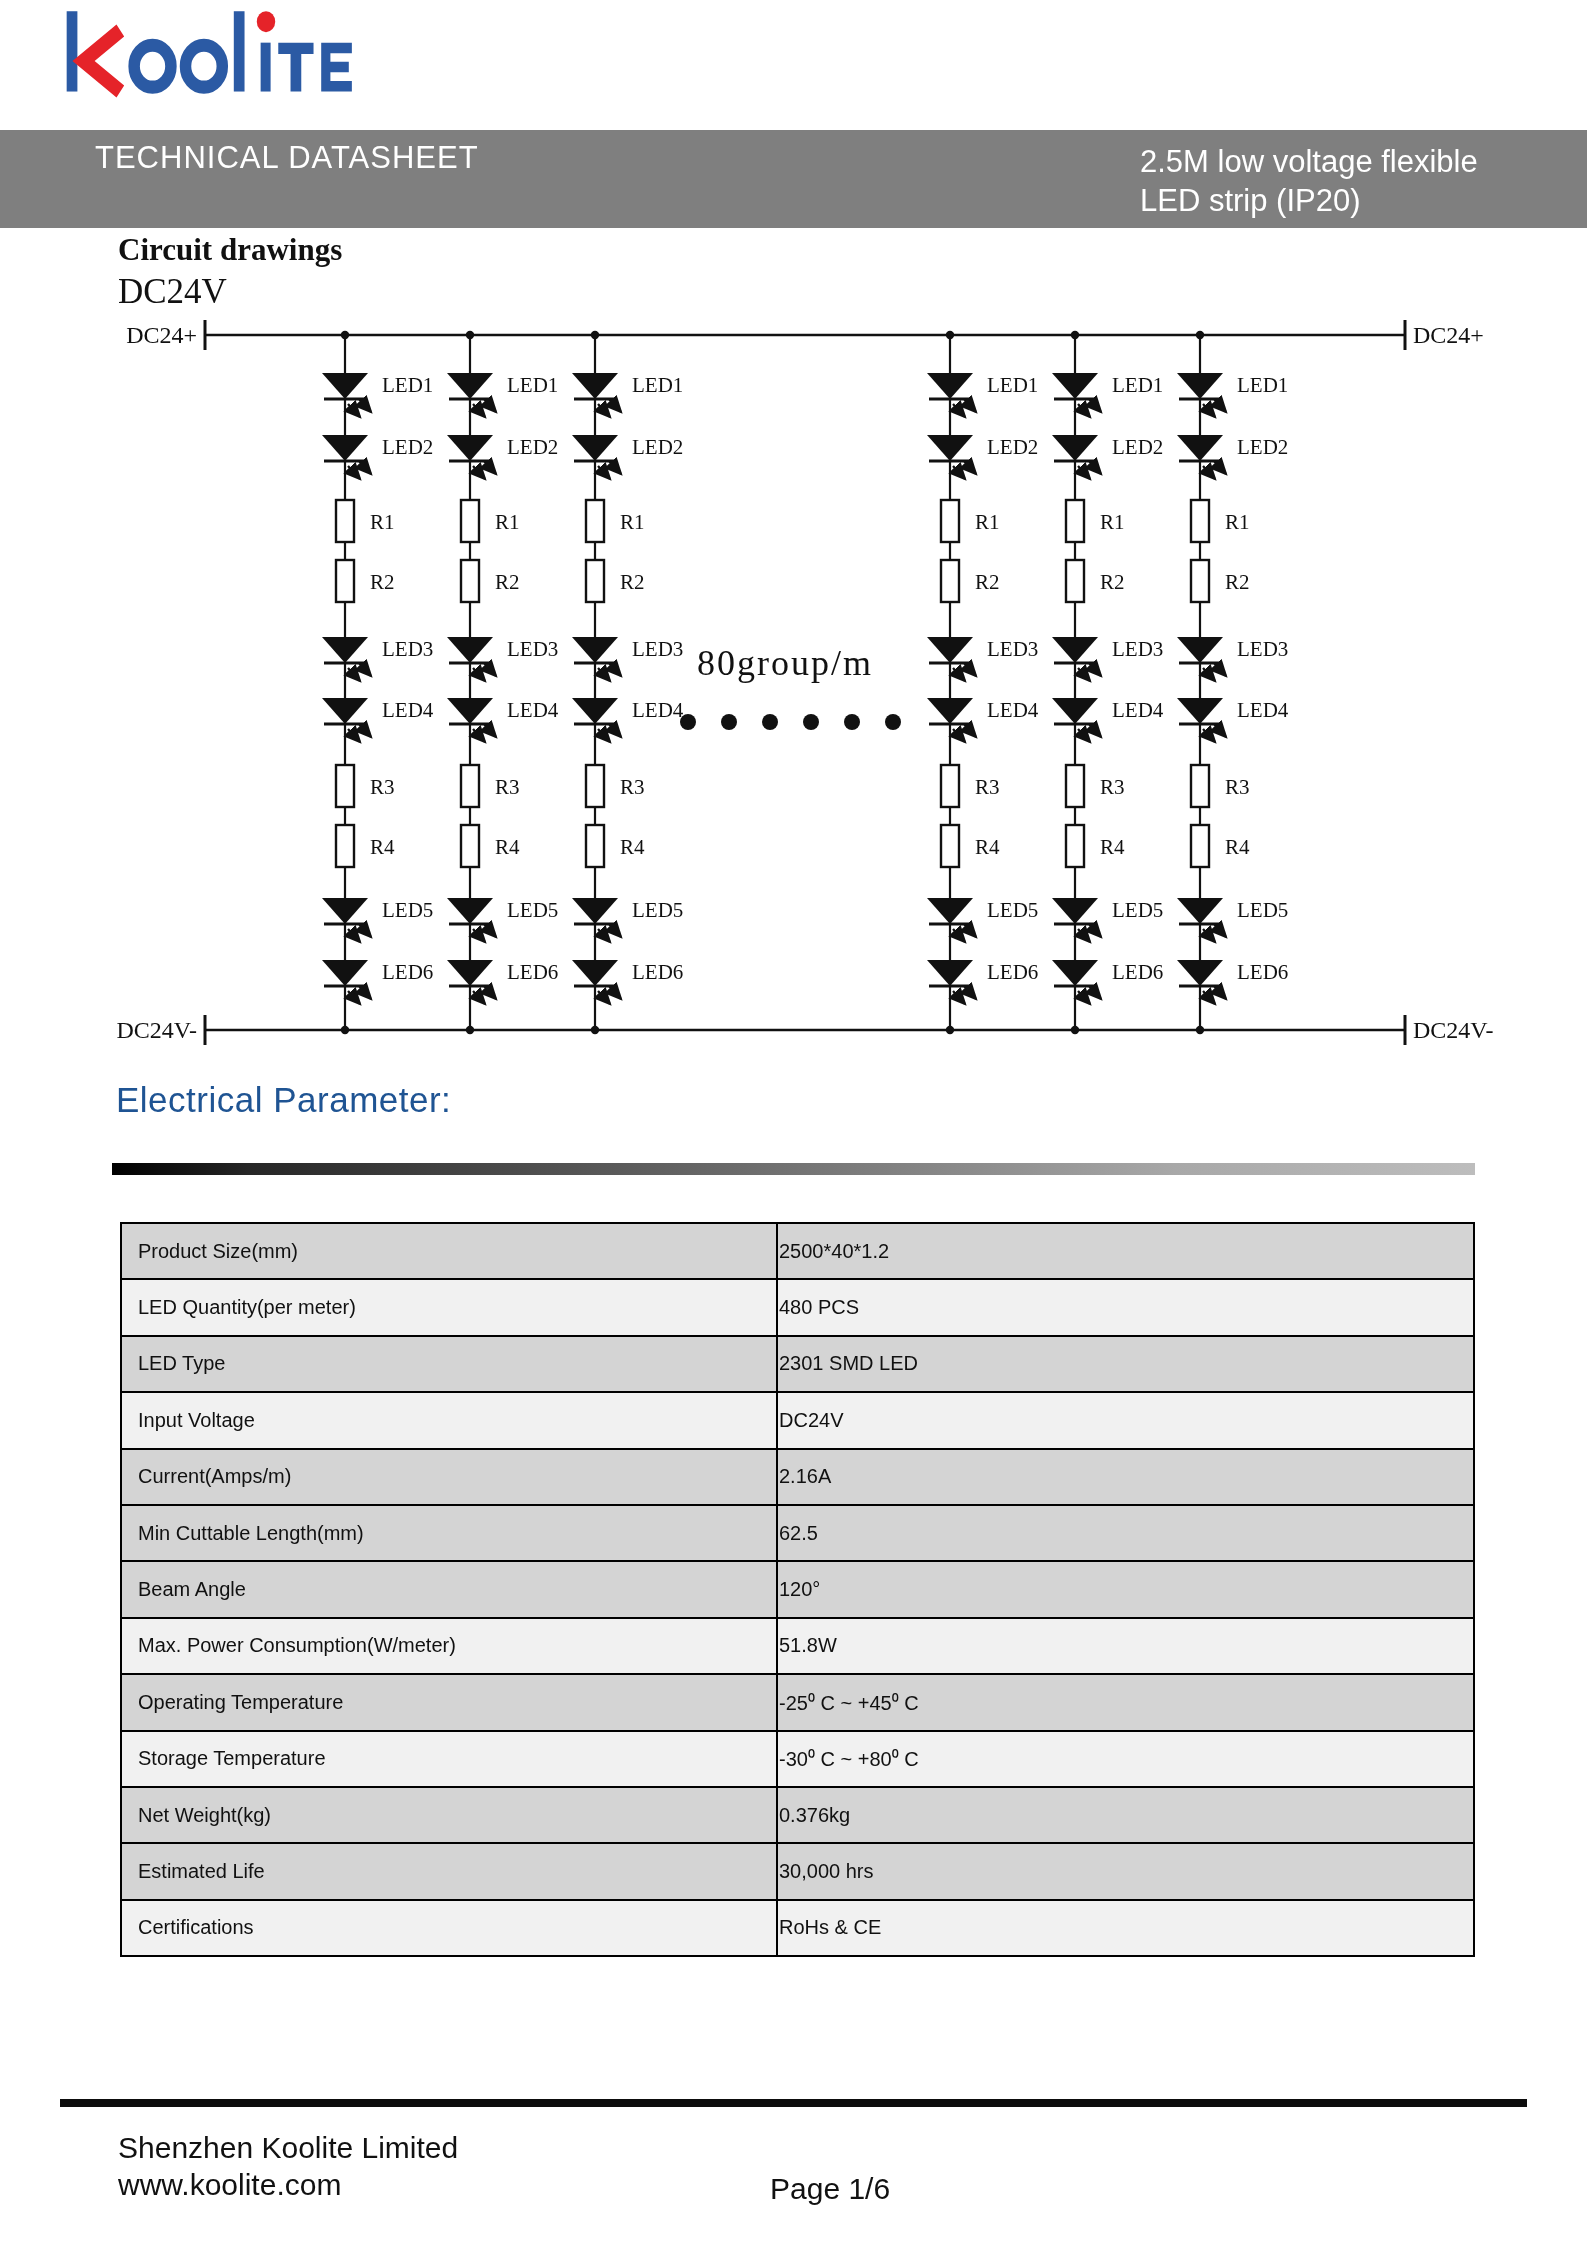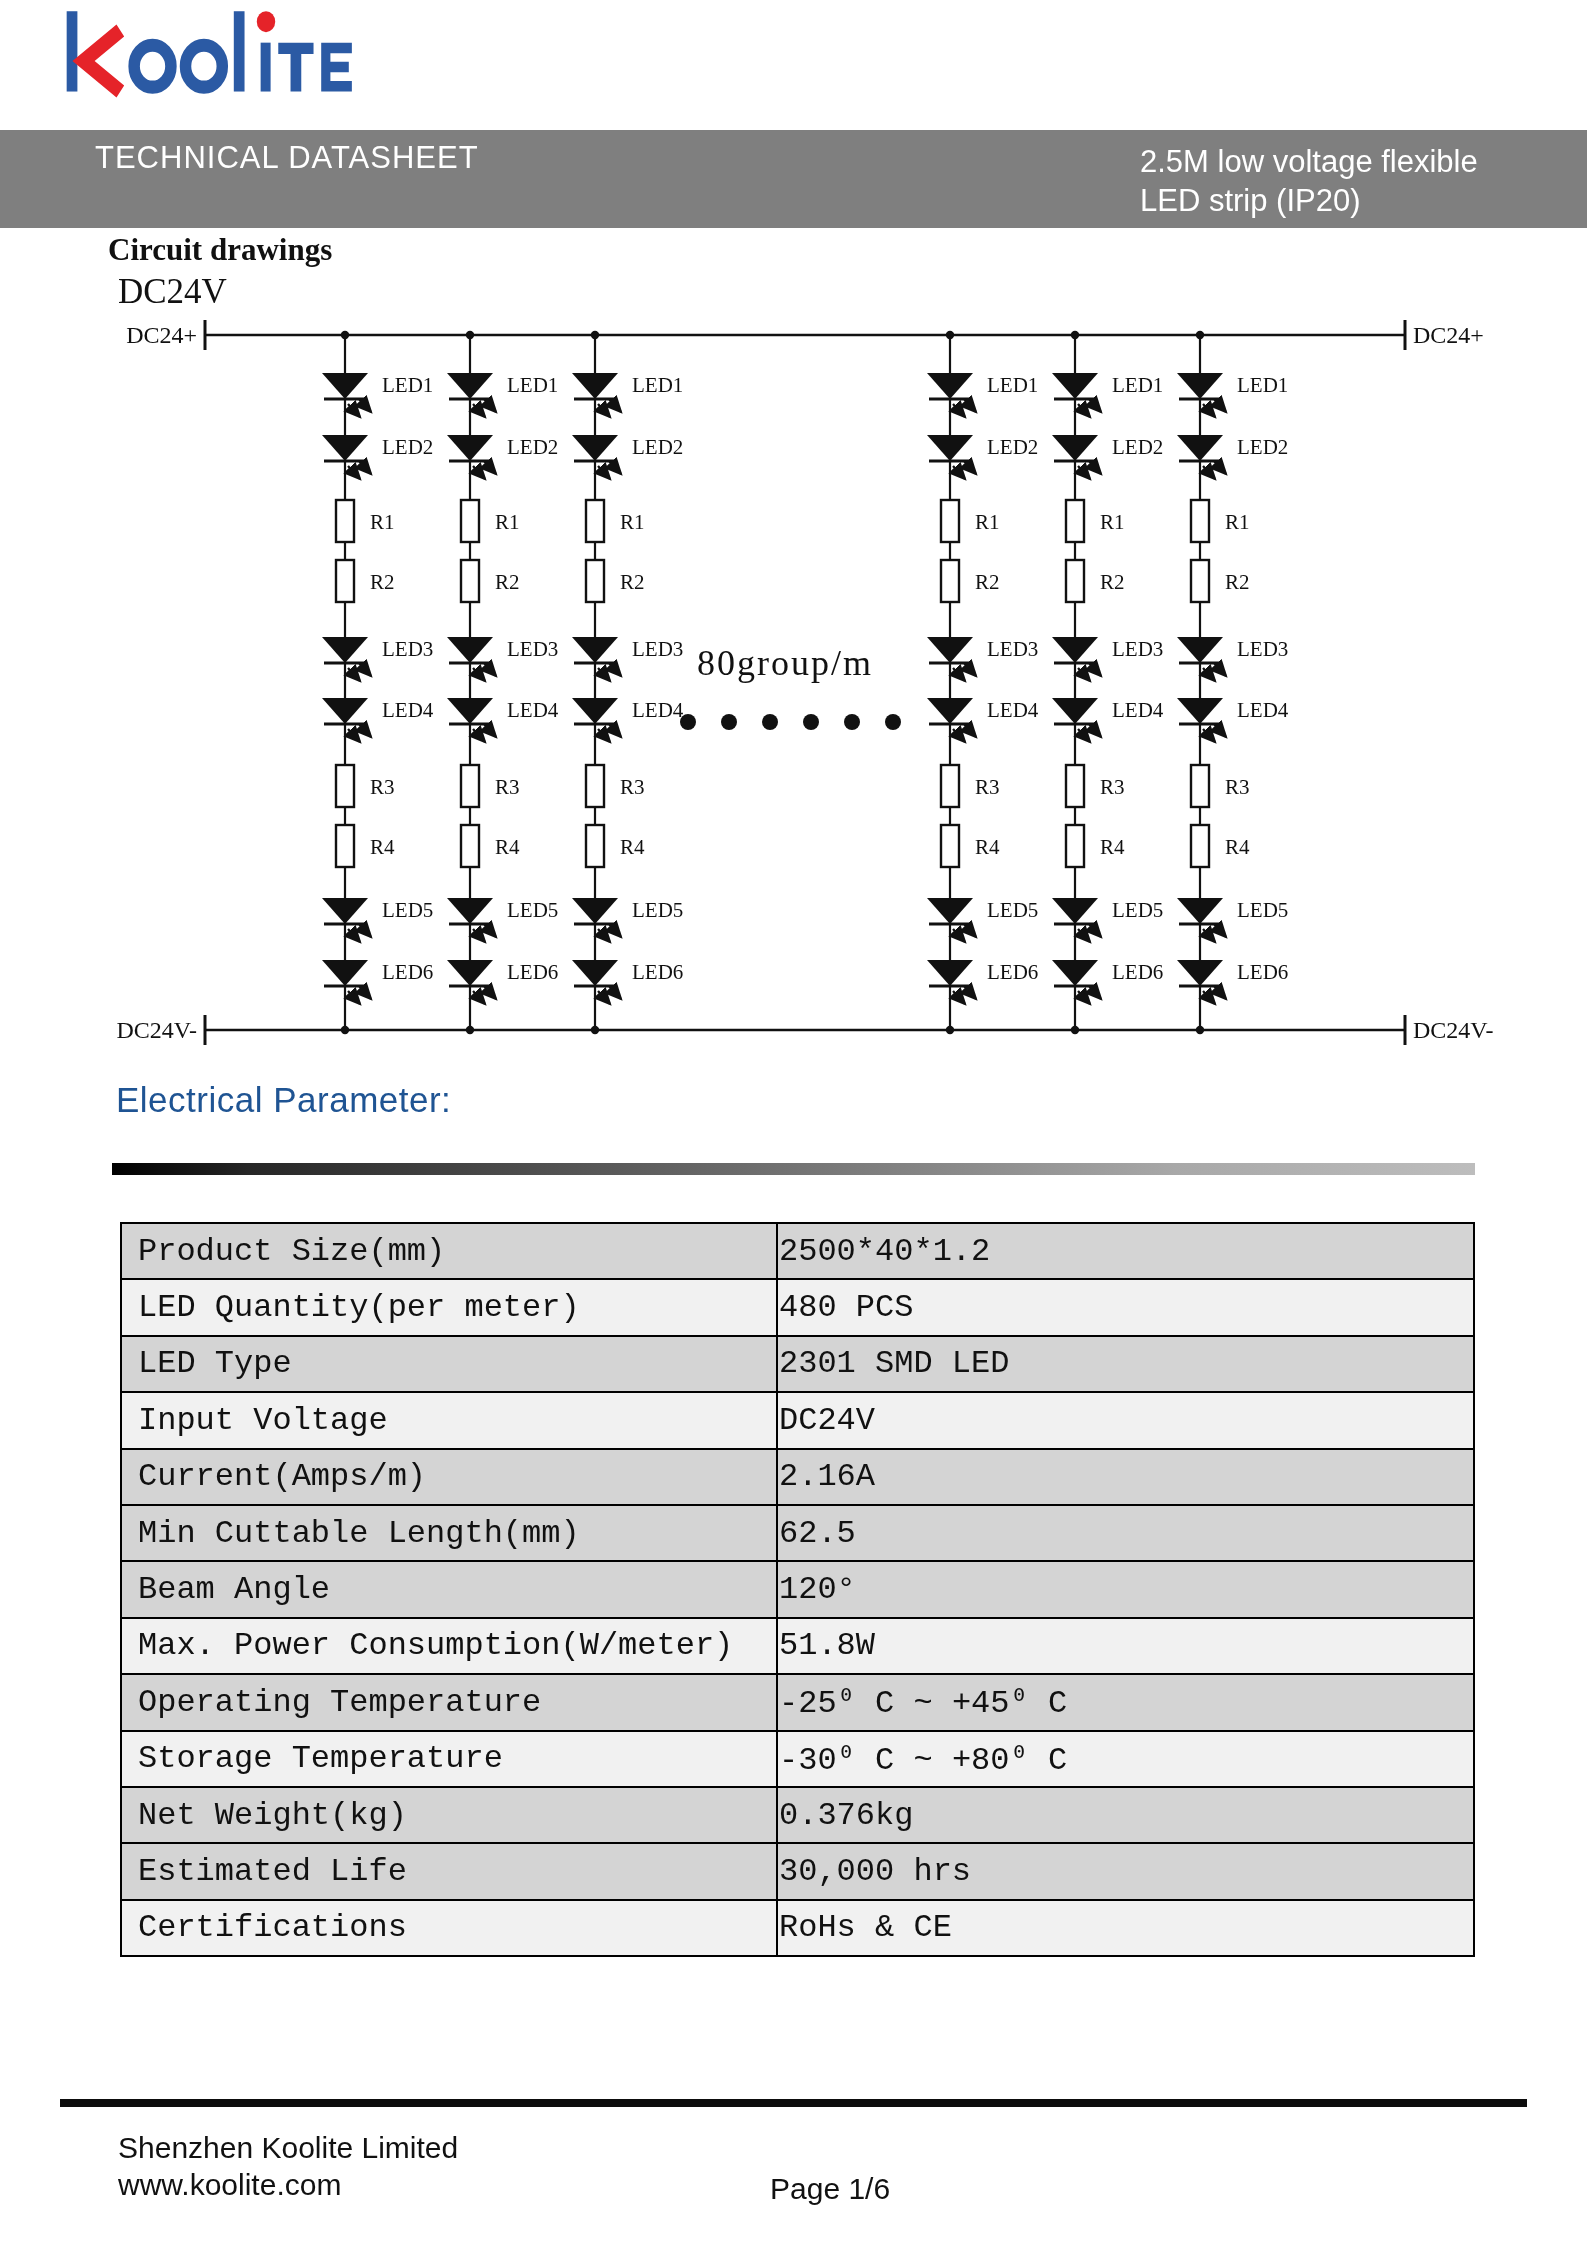--- a/index.html
+++ b/index.html
@@ -16,32 +16,31 @@
   .logo{position:absolute;left:36px;top:6px;width:322px;height:96px;}
   .lb{fill:var(--brand-blue,#2B5AA4);}
   .lr{fill:var(--brand-red,#E52329);}
   .lb-s{stroke:var(--brand-blue,#2B5AA4);}
   .lr-s{stroke:var(--brand-red,#E52329);}
   
   .band{position:absolute;left:0;top:130px;width:1587px;height:98px;background:var(--header-band-gray,#7F7F7F);}
   .band-left{position:absolute;left:95px;top:10px;font-size:31px;color:#fff;letter-spacing:1px;}
   .band-right{position:absolute;left:1140px;top:12px;font-size:31px;line-height:1.26;color:#fff;}
   
-  .circuit-title{position:absolute;left:108px;top:232px;font-family:"Liberation Serif",serif;font-weight:bold;font-size:31px;}
+  .circuit-title{position:absolute;left:118px;top:232px;font-family:"Liberation Serif",serif;font-weight:bold;font-size:31px;}
   .dc-label{position:absolute;left:118px;top:272px;font-family:"Liberation Serif",serif;font-size:35px;}
   .circuit-svg{position:absolute;left:0;top:300px;width:1587px;height:780px;}
   
   .elec-title{position:absolute;left:116px;top:1080px;font-size:35px;font-weight:normal;color:var(--heading-blue,#1F5493);letter-spacing:0.5px;}
   .grad-bar{position:absolute;left:112px;top:1163px;width:1363px;height:12px;
     background:linear-gradient(90deg,#000 0%,#262626 10%,#6f6f6f 48%,#a8a8a8 78%,#bdbdbd 100%);}
   table.params{
     position:absolute;left:120px;top:1222px;width:1355px;
     border-collapse:collapse;table-layout:fixed;
-    font-size:32px;
-    font-family:Liberation Mono, monospace;
+    font-size:20px;
   }
   table.params td{border:2px solid #000;height:52.4px;overflow:hidden;white-space:nowrap;}
   td.lab{width:637px;padding-left:16px;}
   td.val{text-align:left;}
   tr.g td{background:var(--row-gray,#D4D4D4);}
   tr.l td{background:var(--row-light,#F1F1F1);}
   
   .foot-bar{position:absolute;left:60px;top:2099px;width:1467px;height:8px;background:#0d0d0d;}
   .foot-company{position:absolute;left:118px;top:2130px;font-size:30px;line-height:1.22;}
   .foot-page{position:absolute;left:770px;top:2172px;font-size:30px;}

